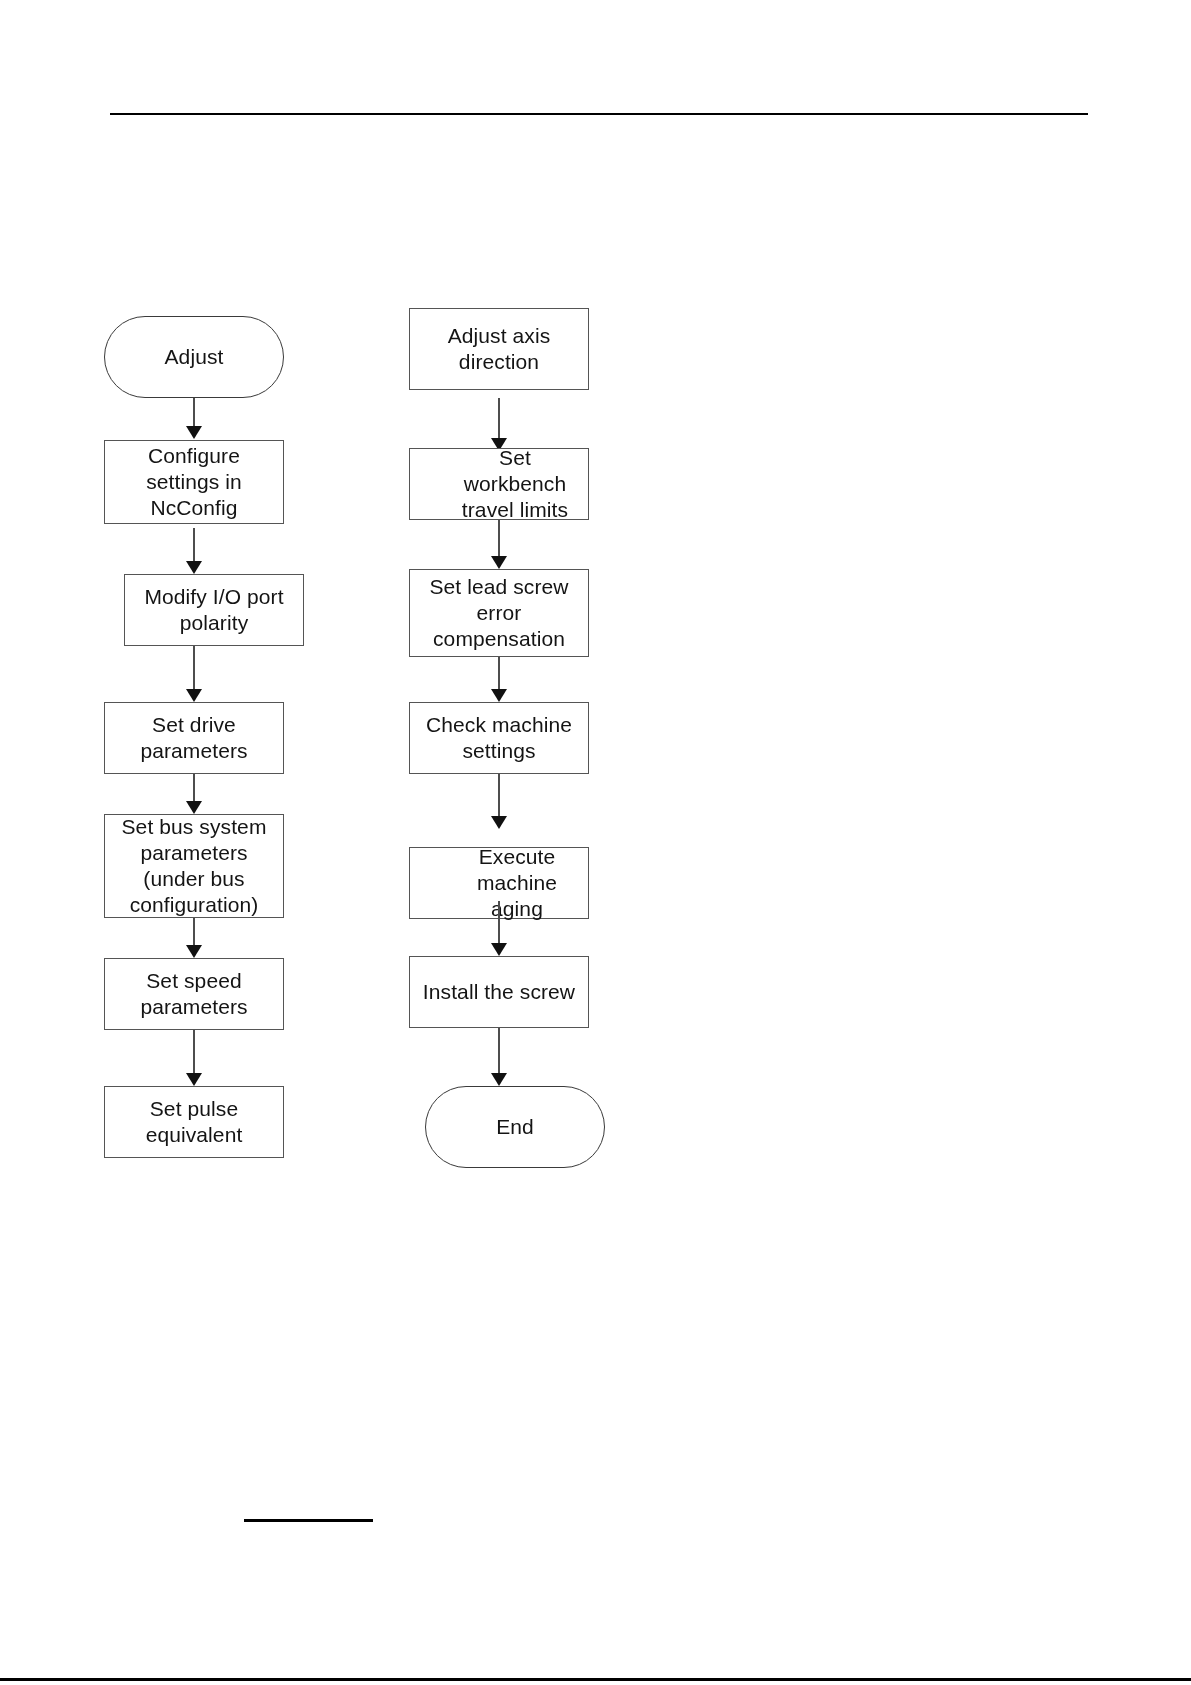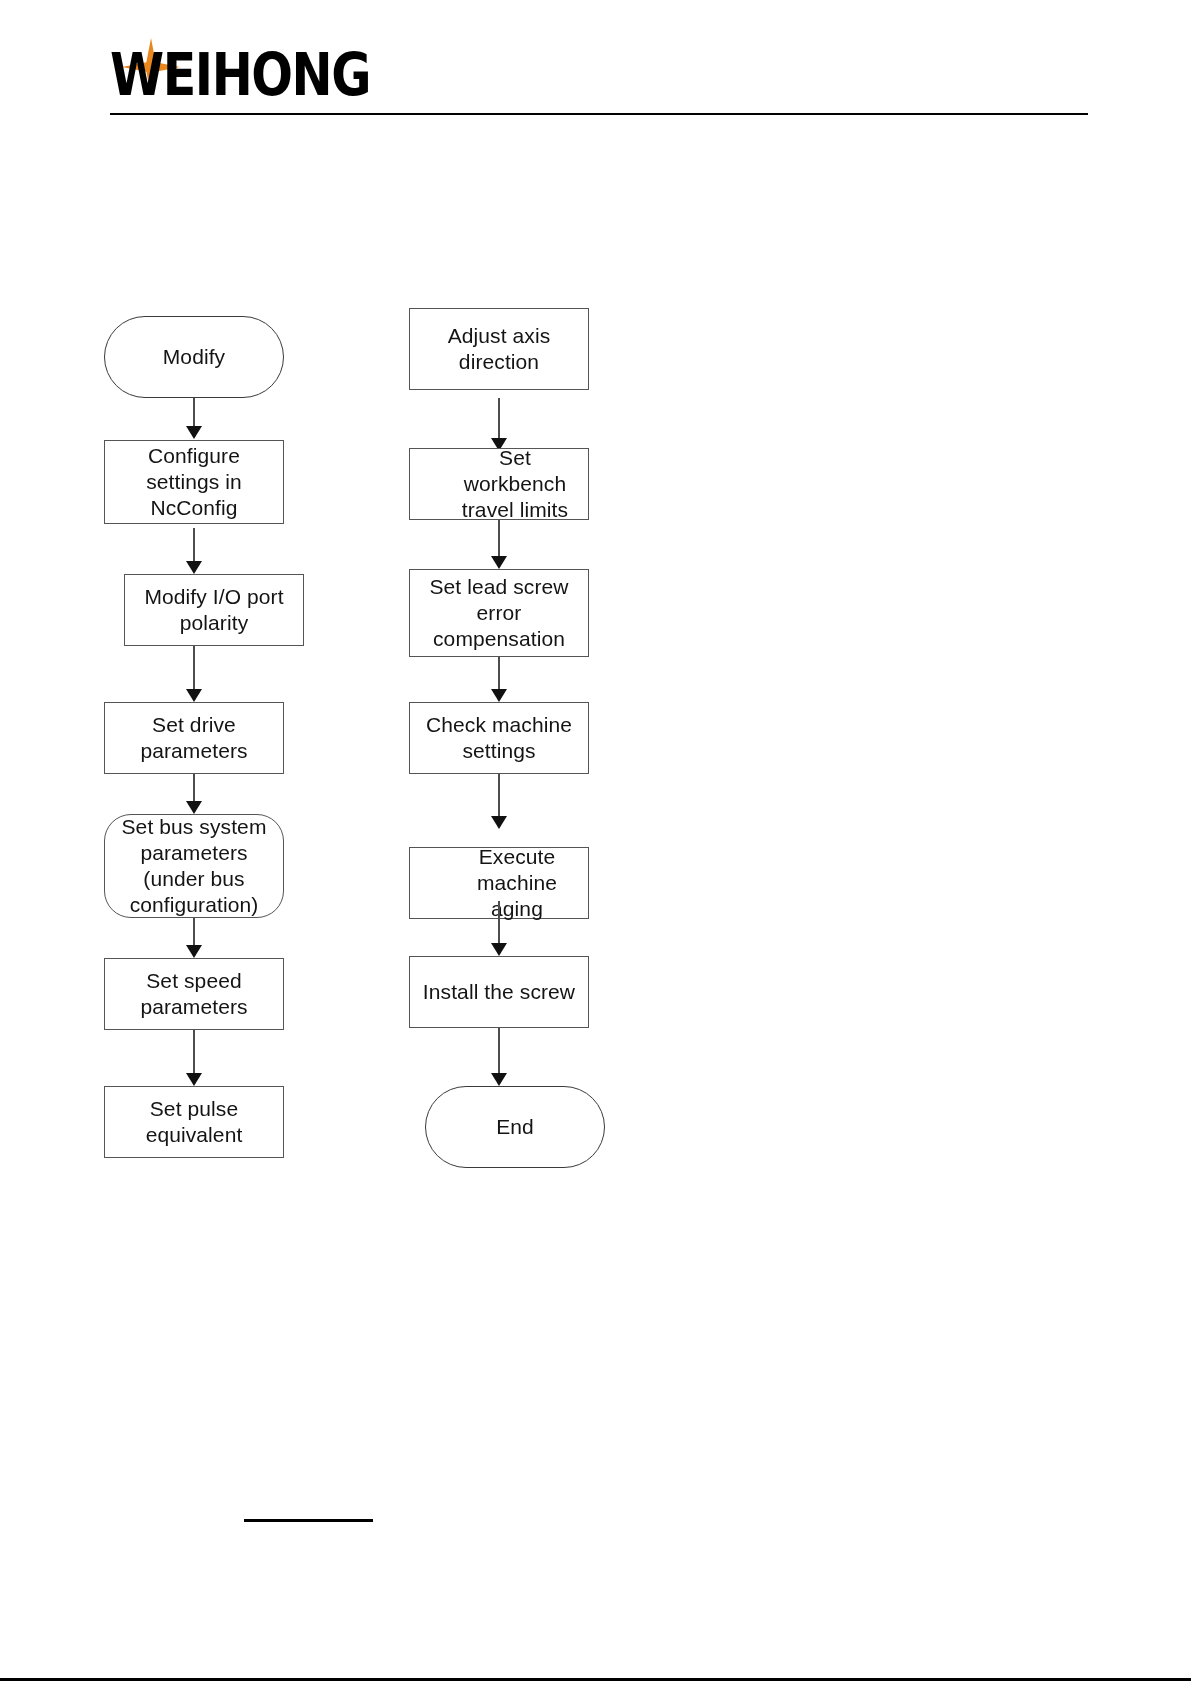--- a/index.html
+++ b/index.html
@@ -130,35 +130,29 @@
     top: 1678px;
     width: 1191px;
     height: 3px;
     background: #000000;
   }
 </style>
 </head>
 <body>
 
 <div class="header">
-  <div class="logo-wrap">
-    <svg class="logo-star" viewBox="0 0 100 100" aria-hidden="true">
-      <path d="M50 0 L58 42 L100 50 L58 58 L50 100 L42 58 L0 50 L42 42 Z" fill="#E8871E"></path>
-    </svg>
-    <div class="logo-text">WEIHONG</div>
-  </div>
   <div class="header-rule"></div>
 </div>
 
 <div class="flow">
 
   <div class="col col-left">
 
     <div class="node terminal" style="left:0px; top:316px; height:82px;">
-      <span class="label">Modify</span>
+      <span class="label">Adjust</span>
     </div>
     <div class="conn" style="left:89px; top:398px; height:33px;"></div>
     <div class="arrowhead" style="left:82px; top:426px;"></div>
 
     <div class="node" style="left:0px; top:440px; height:84px;">
       <span class="label">Configure
 settings in
 NcConfig</span>
     </div>
     <div class="conn" style="left:89px; top:528px; height:38px;"></div>
@@ -171,21 +165,21 @@
     <div class="conn" style="left:89px; top:646px; height:49px;"></div>
     <div class="arrowhead" style="left:82px; top:689px;"></div>
 
     <div class="node" style="left:0px; top:702px; height:72px;">
       <span class="label">Set drive
 parameters</span>
     </div>
     <div class="conn" style="left:89px; top:774px; height:32px;"></div>
     <div class="arrowhead" style="left:82px; top:801px;"></div>
 
-    <div class="node" style="left:0px; top:814px; height:104px;border-radius:27px;">
+    <div class="node" style="left:0px; top:814px; height:104px;">
       <span class="label">Set bus system
 parameters
 (under bus
 configuration)</span>
     </div>
     <div class="conn" style="left:89px; top:918px; height:32px;"></div>
     <div class="arrowhead" style="left:82px; top:945px;"></div>
 
     <div class="node" style="left:0px; top:958px; height:72px;">
       <span class="label">Set speed

